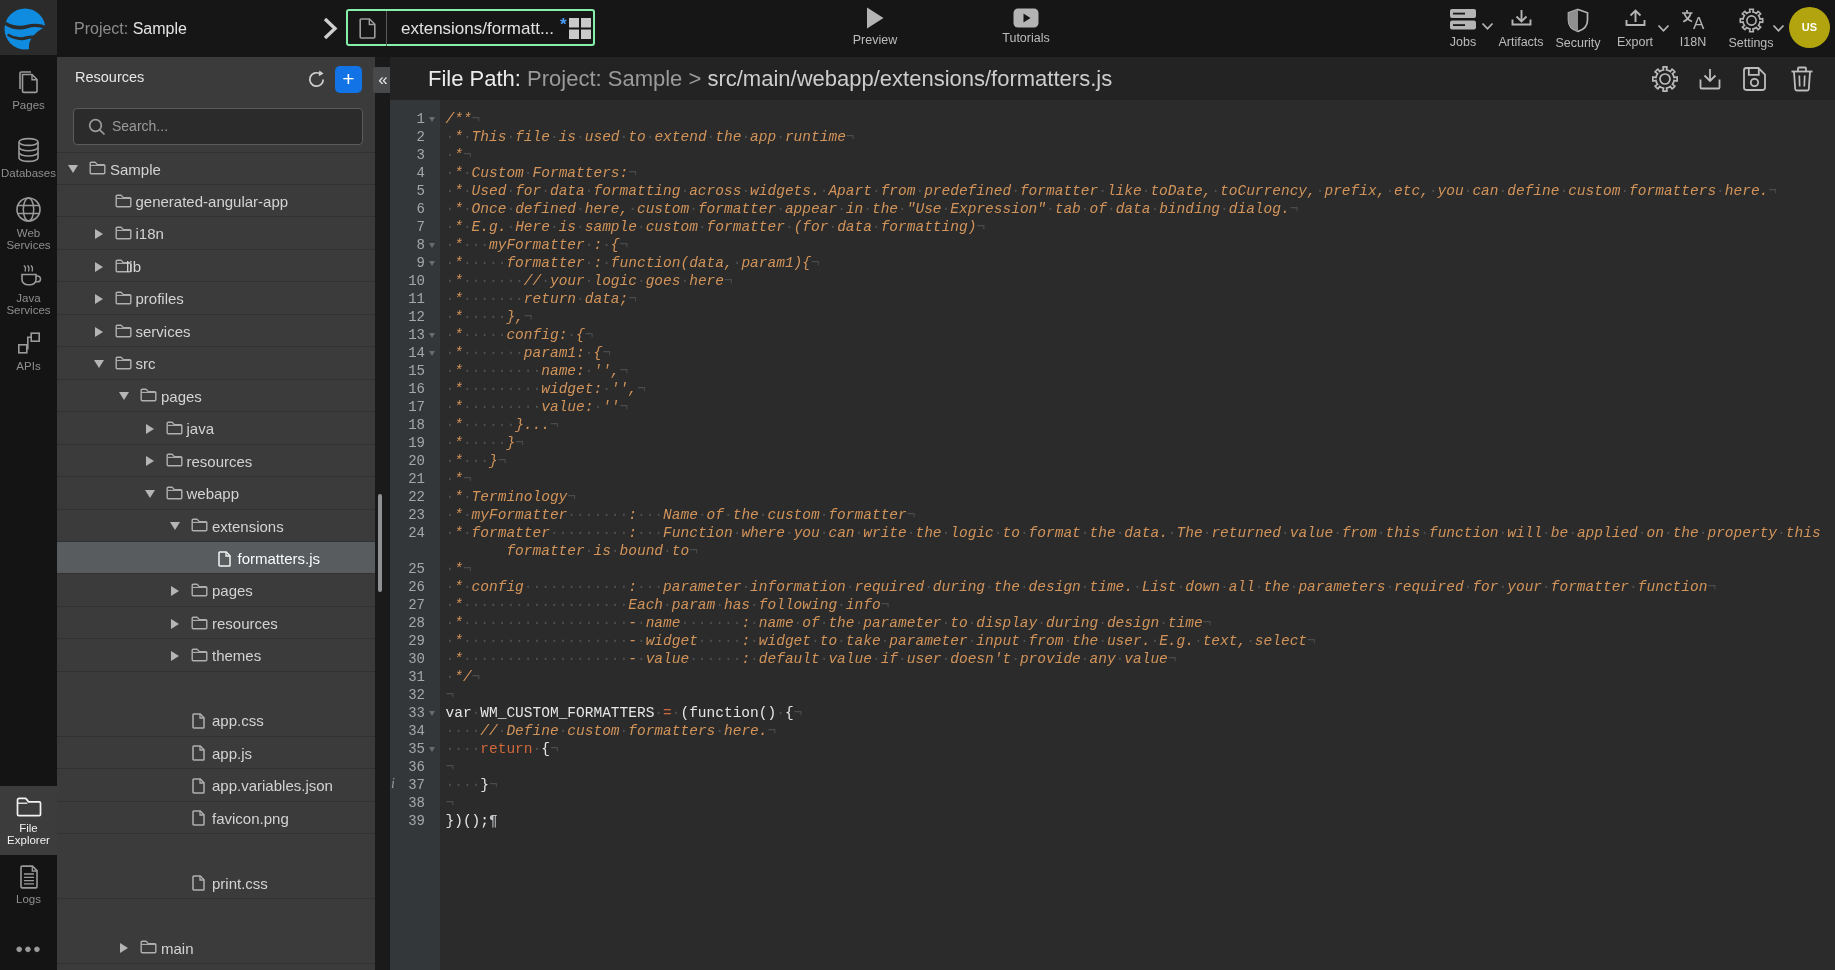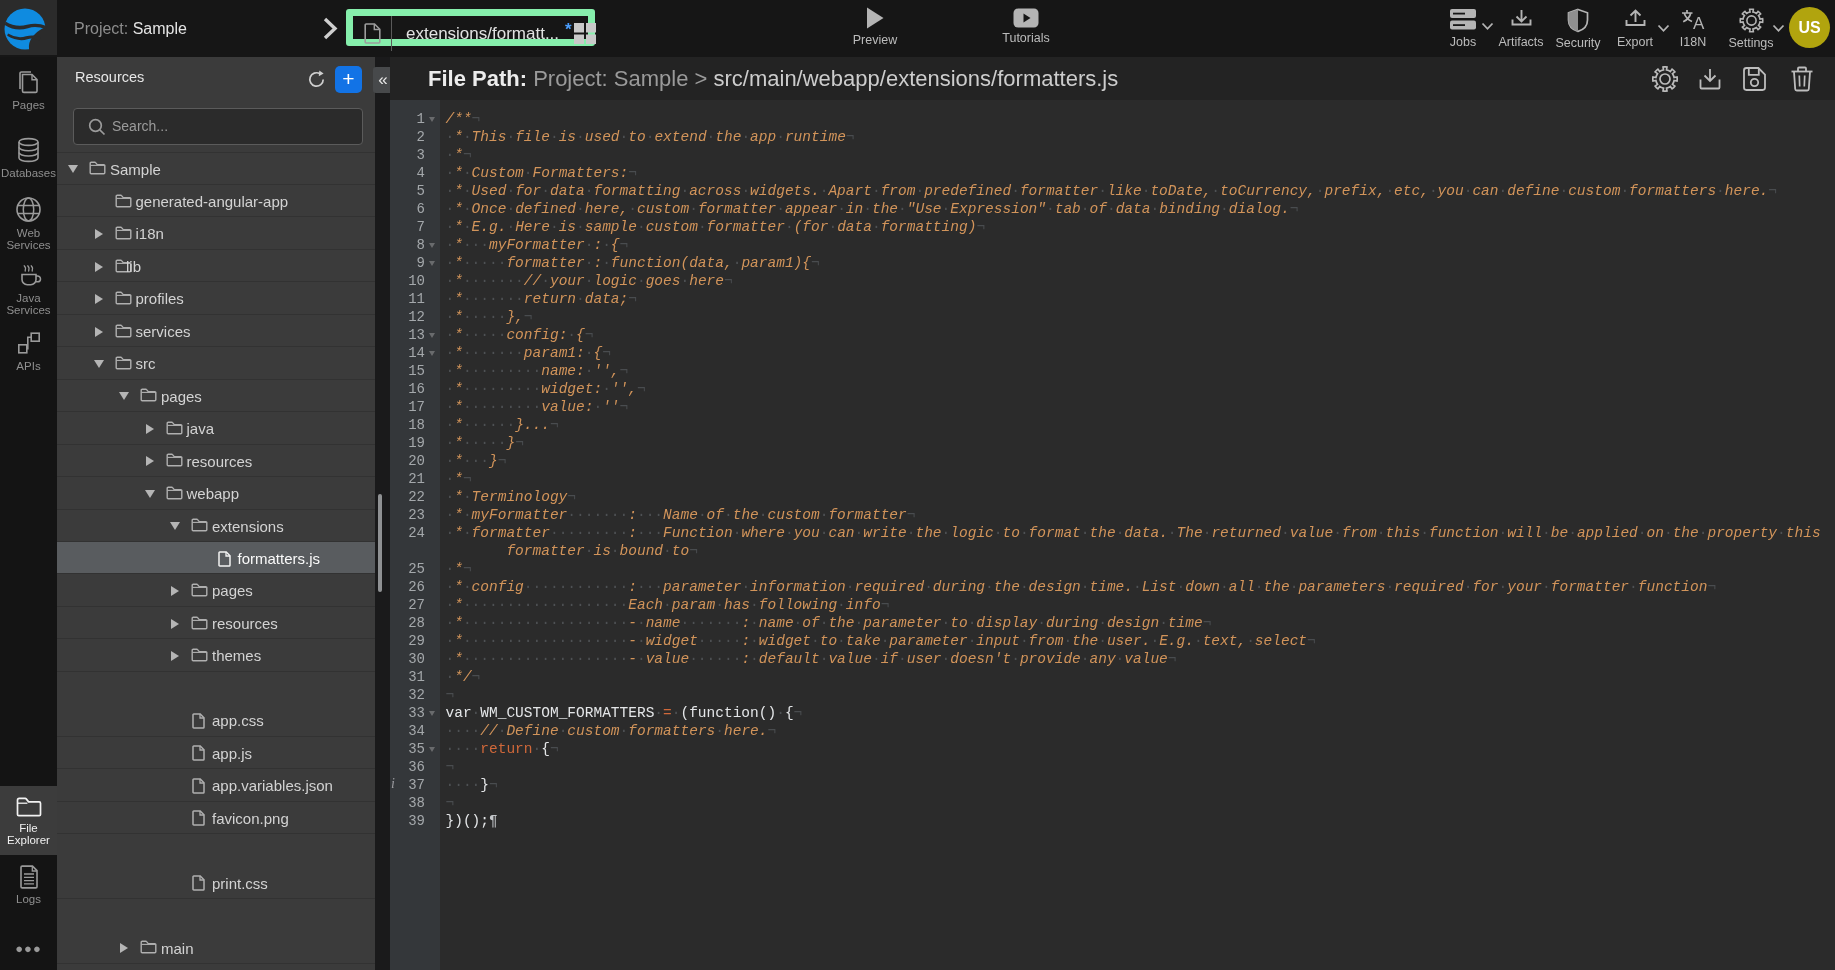--- a/index.html
+++ b/index.html
@@ -1,28 +1,28 @@
 <!DOCTYPE html>
 <html><head><meta charset="utf-8">
 <style>
 *{margin:0;padding:0;box-sizing:border-box}
 html,body{width:1835px;height:970px;overflow:hidden;background:#2b2b2b;font-family:"Liberation Sans",sans-serif}
 #topbar{position:absolute;left:0;top:0;width:1835px;height:57px;background:#161616}
 #logocell{position:absolute;left:0;top:0;width:57px;height:55px;background:#2b2b2b}
 #proj{position:absolute;left:74px;top:0;height:57px;line-height:57px;font-size:16px;color:#8d8d8d}
 #proj b{color:#e4e4e4;font-weight:400}
 #chev{position:absolute;left:321px;top:16px}
-#tab{position:absolute;left:346px;top:9px;width:249px;height:37px;border:7px solid #86efac;border-radius:3px;background:#161616}
+#tab{position:absolute;left:346px;top:9px;width:249px;height:37px;border:2px solid #86efac;border-radius:3px;background:#161616}
 #tab .fico{position:absolute;left:0;top:0;width:39px;height:35px;border-right:1px solid #5a5a5a}
 #tab .tname{position:absolute;left:53px;top:0;height:35px;line-height:36px;font-size:17px;color:#e2e2e2}
 #tab .star{position:absolute;left:212px;top:4px;color:#4b9fff;font-size:17px;font-weight:700}
 #tab .grid{position:absolute;left:220px;top:7px}
 .cbtn{position:absolute;text-align:center;color:#bcbcbc;font-size:12.5px}
 .cbtn svg,.cbtn .ic{display:block;margin:0 auto 3px}
-#avatar{position:absolute;left:1789px;top:7px;width:41px;height:41px;border-radius:50%;background:#b1a40e;color:#fff;font-size:16px;font-weight:700;text-align:center;line-height:41px}
+#avatar{position:absolute;left:1789px;top:7px;width:41px;height:41px;border-radius:50%;background:#b1a40e;color:#fff;font-size:11px;font-weight:700;text-align:center;line-height:41px}
 #rail{position:absolute;left:0;top:57px;width:57px;height:913px;background:#141414}
 .ritem{position:absolute;left:0;width:57px;text-align:center;color:#8f8f8f;font-size:11.5px;line-height:12px}
 .ritem svg{display:block;margin:0 auto 4px}
 .ritem.active{background:#3c3c3c;color:#f0f0f0}
 #panel{position:absolute;left:57px;top:57px;width:318px;height:913px;background:#3b3b3b;overflow:hidden}
 #phead{position:absolute;left:18px;top:12px;font-size:14.5px;color:#e6e6e6}
 #refresh{position:absolute;left:250px;top:13px}
 #plus{position:absolute;left:278px;top:9px;width:27px;height:27px;background:#1273e6;border-radius:5px;color:#fff;text-align:center;line-height:25px;font-size:21px;font-weight:400}
 #search{position:absolute;left:16px;top:51px;width:290px;height:37px;background:#2b2b2b;border:1px solid #5b5b5b;border-radius:4px;color:#9b9b9b;font-size:14px;line-height:35px}
 #search svg{position:absolute;left:14px;top:9px}
@@ -34,21 +34,21 @@
 .ear{border-top:8px solid #b5b5b5;border-left:5px solid transparent;border-right:5px solid transparent;margin-top:-3px}
 .ti{position:absolute;top:50%;margin-top:-7px}
 .ti svg{display:block}
 .tt{position:absolute;top:0;height:32px;line-height:33px;font-size:15px;color:#d3d3d3;white-space:pre}
 .trow.sel .tt{color:#fafafa}
 #strip{position:absolute;left:375px;top:57px;width:15px;height:913px;background:#1a1a1b}
 #thumb{position:absolute;left:3px;top:437px;width:3.5px;height:98px;background:#8f9193;border-radius:2px}
 #collapse{position:absolute;left:373px;top:67px;width:20px;height:26px;background:#47494b;border-radius:3px;color:#e8e8e8;text-align:center;line-height:25px;font-size:17px}
 #filebar{position:absolute;left:390px;top:57px;width:1445px;height:43px;background:#232323}
 #fpath{position:absolute;left:38px;top:0;height:43px;line-height:44px;font-size:22px;color:#9a9a9a;white-space:pre}
-#fpath b{color:#ececec;font-weight:700}
+#fpath b{color:#ececec;font-weight:400}
 #fpath i{font-style:normal;color:#cdcdcd}
 .fbico{position:absolute;top:9px}
 #gutter{position:absolute;left:390px;top:100px;width:50px;height:870px;background:#34373a}
 #nums{position:absolute;left:390px;top:110px;width:35px;text-align:right;font-family:"Liberation Mono",monospace;font-size:14px;line-height:18px;color:#a4a8ab;white-space:pre}
 .fold{position:absolute;left:429px;width:0;height:0;border-top:5px solid #696b6d;border-left:3.8px solid transparent;border-right:3.8px solid transparent}
 #lineinfo{position:absolute;left:391px;top:776px;font-family:"Liberation Serif",serif;font-style:italic;font-size:14px;color:#9a9a9e}
 #codewrap{position:absolute;left:440px;top:100px;width:1395px;height:870px;background:#2b2b2b;overflow:hidden}
 #code{position:absolute;left:5.5px;top:10px;font-family:"Liberation Mono",monospace;font-size:14.5px;line-height:18px;white-space:pre}
 #code .c{color:#d2945a;font-style:italic}
 #code .w{color:#e4e6e8}

